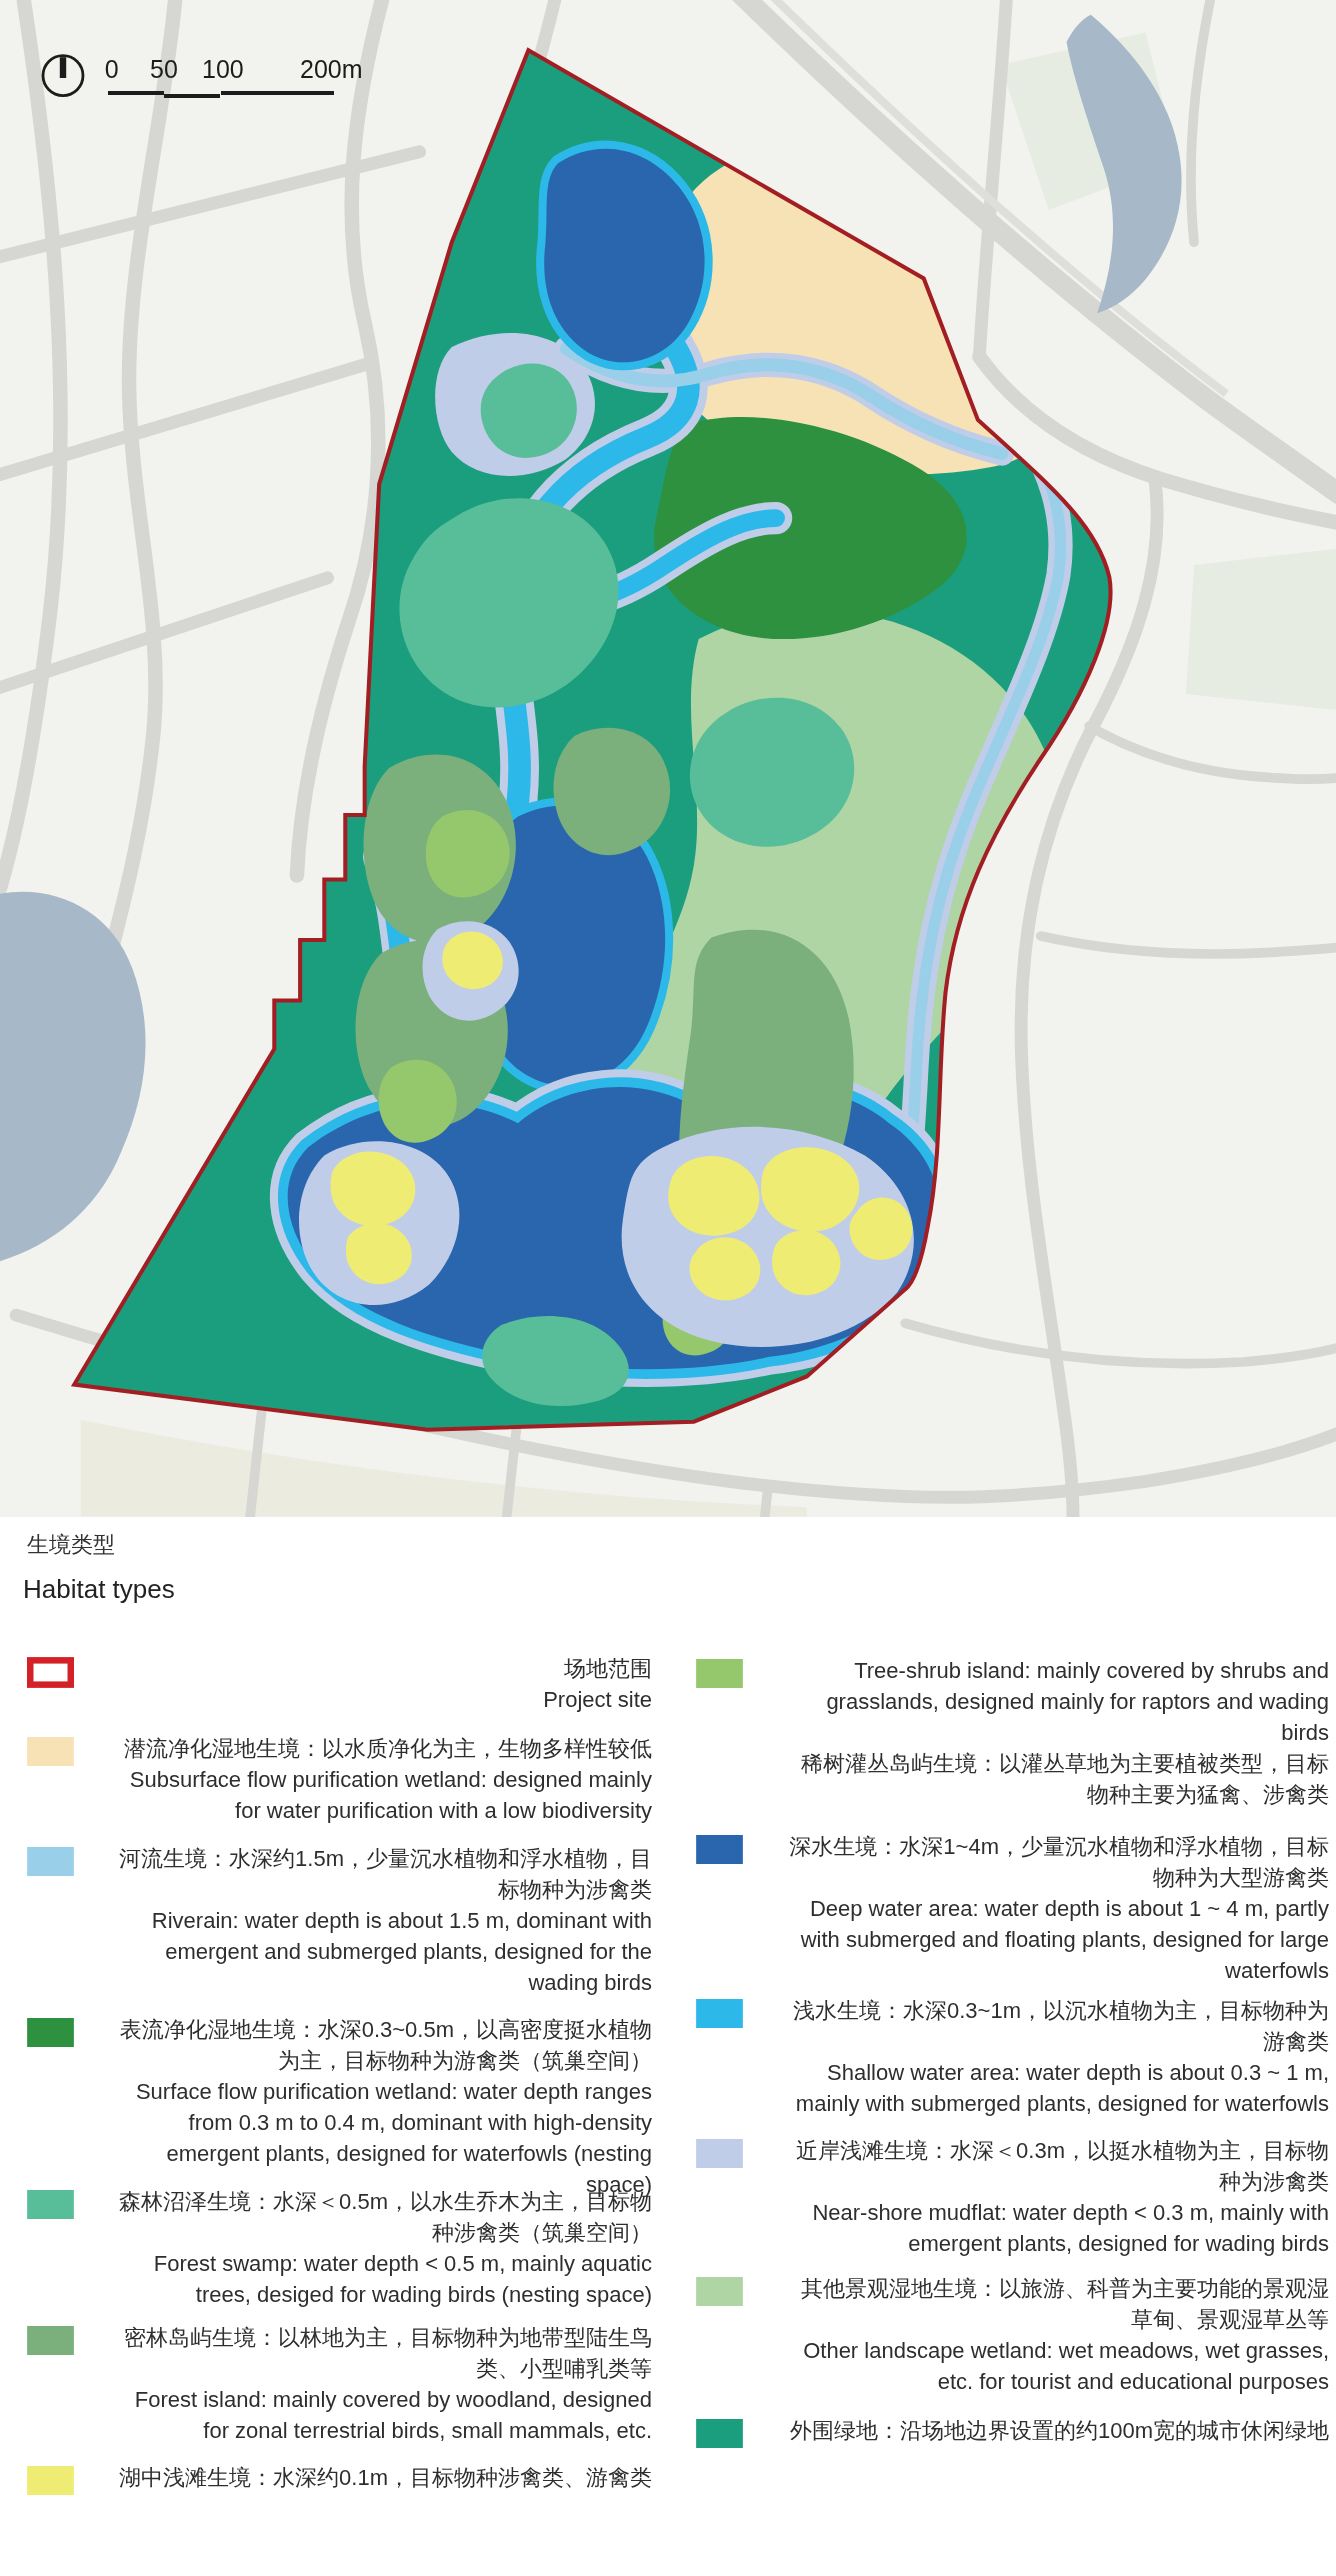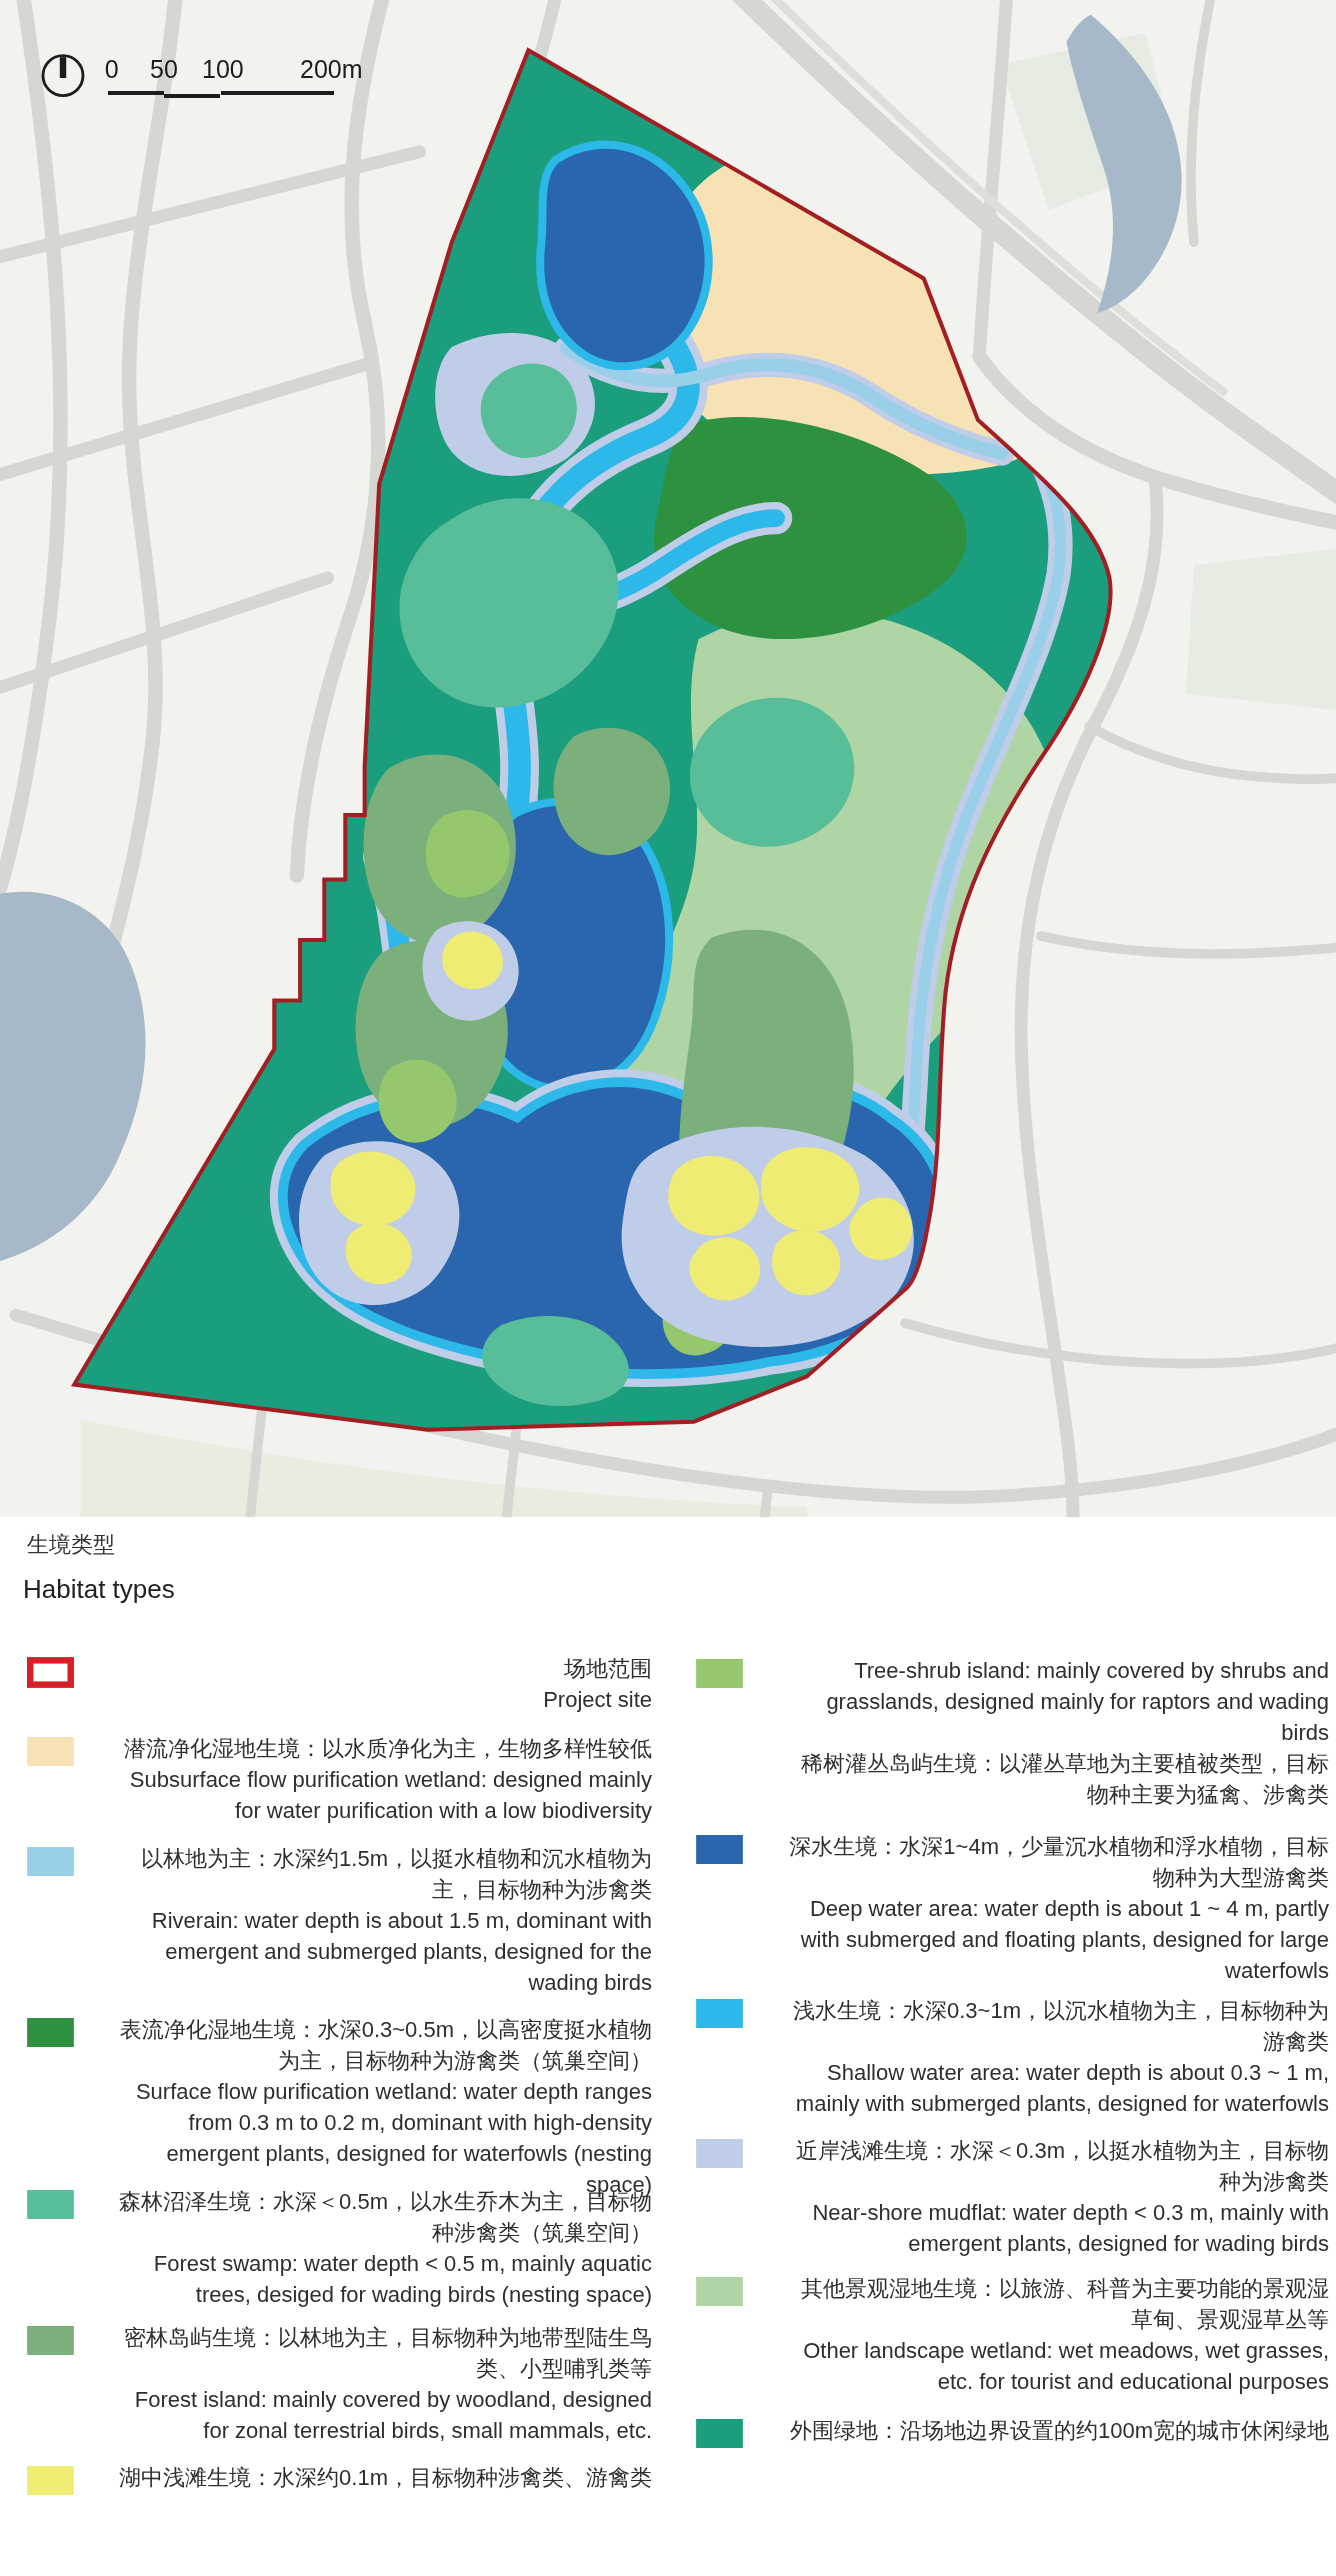--- a/index.html
+++ b/index.html
@@ -206,32 +206,32 @@
         <p>潜流净化湿地生境：以水质净化为主，生物多样性较低</p>
         <p>Subsurface flow purification wetland: designed mainly for water purification with a low biodiversity</p>
       </div>
   </div>
 
   <div class="lrow col-left" style="top:1843px">
     <svg class="swatch" width="47" height="29" viewBox="0 0 58 36">
       <rect width="58" height="36" fill="#99CFE8"></rect>
     </svg>
     <div class="ltext">
-        <p>以林地为主：水深约1.5m，以挺水植物和沉水植物为主，目标物种为涉禽类</p>
+        <p>河流生境：水深约1.5m，少量沉水植物和浮水植物，目标物种为涉禽类</p>
         <p>Riverain: water depth is about 1.5 m, dominant with emergent and submerged plants, designed for the wading birds</p>
       </div>
   </div>
 
   <div class="lrow col-left" style="top:2014px">
     <svg class="swatch" width="47" height="29" viewBox="0 0 58 36">
       <rect width="58" height="36" fill="#2E9140"></rect>
     </svg>
     <div class="ltext">
         <p>表流净化湿地生境：水深0.3~0.5m，以高密度挺水植物为主，目标物种为游禽类（筑巢空间）</p>
-        <p>Surface flow purification wetland: water depth ranges from 0.3 m to 0.2 m, dominant with high-density emergent plants, designed for waterfowls (nesting space)</p>
+        <p>Surface flow purification wetland: water depth ranges from 0.3 m to 0.4 m, dominant with high-density emergent plants, designed for waterfowls (nesting space)</p>
       </div>
   </div>
 
   <div class="lrow col-left" style="top:2186px">
     <svg class="swatch" width="47" height="29" viewBox="0 0 58 36">
       <rect width="58" height="36" fill="#58BE9A"></rect>
     </svg>
     <div class="ltext">
         <p>森林沼泽生境：水深＜0.5m，以水生乔木为主，目标物种涉禽类（筑巢空间）</p>
         <p>Forest swamp: water depth &lt; 0.5 m, mainly aquatic trees, desiged for wading birds (nesting space)</p>

